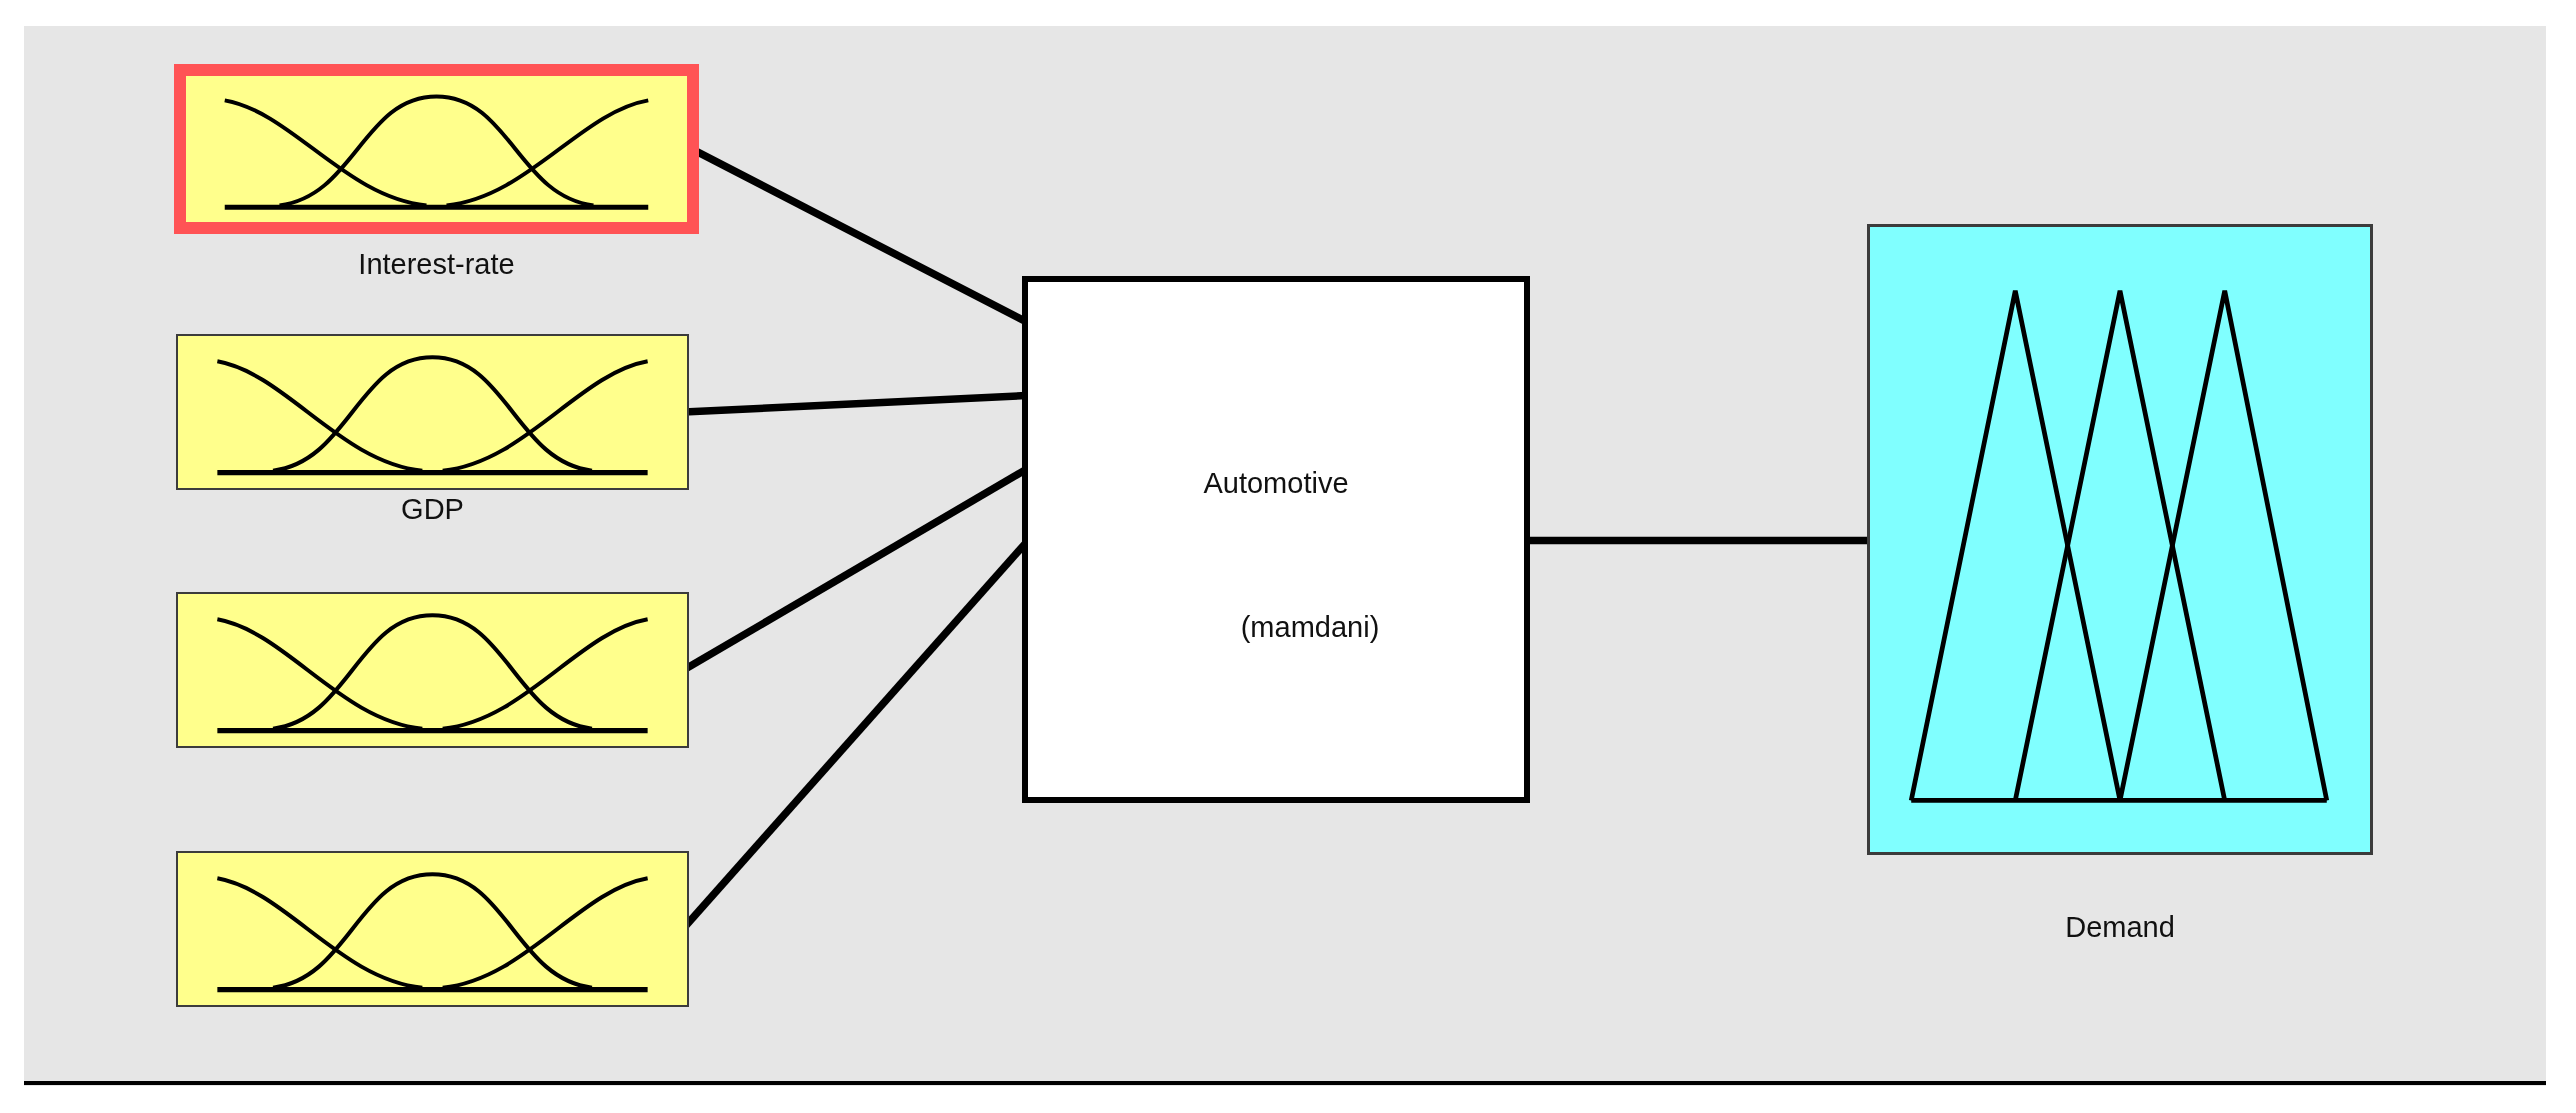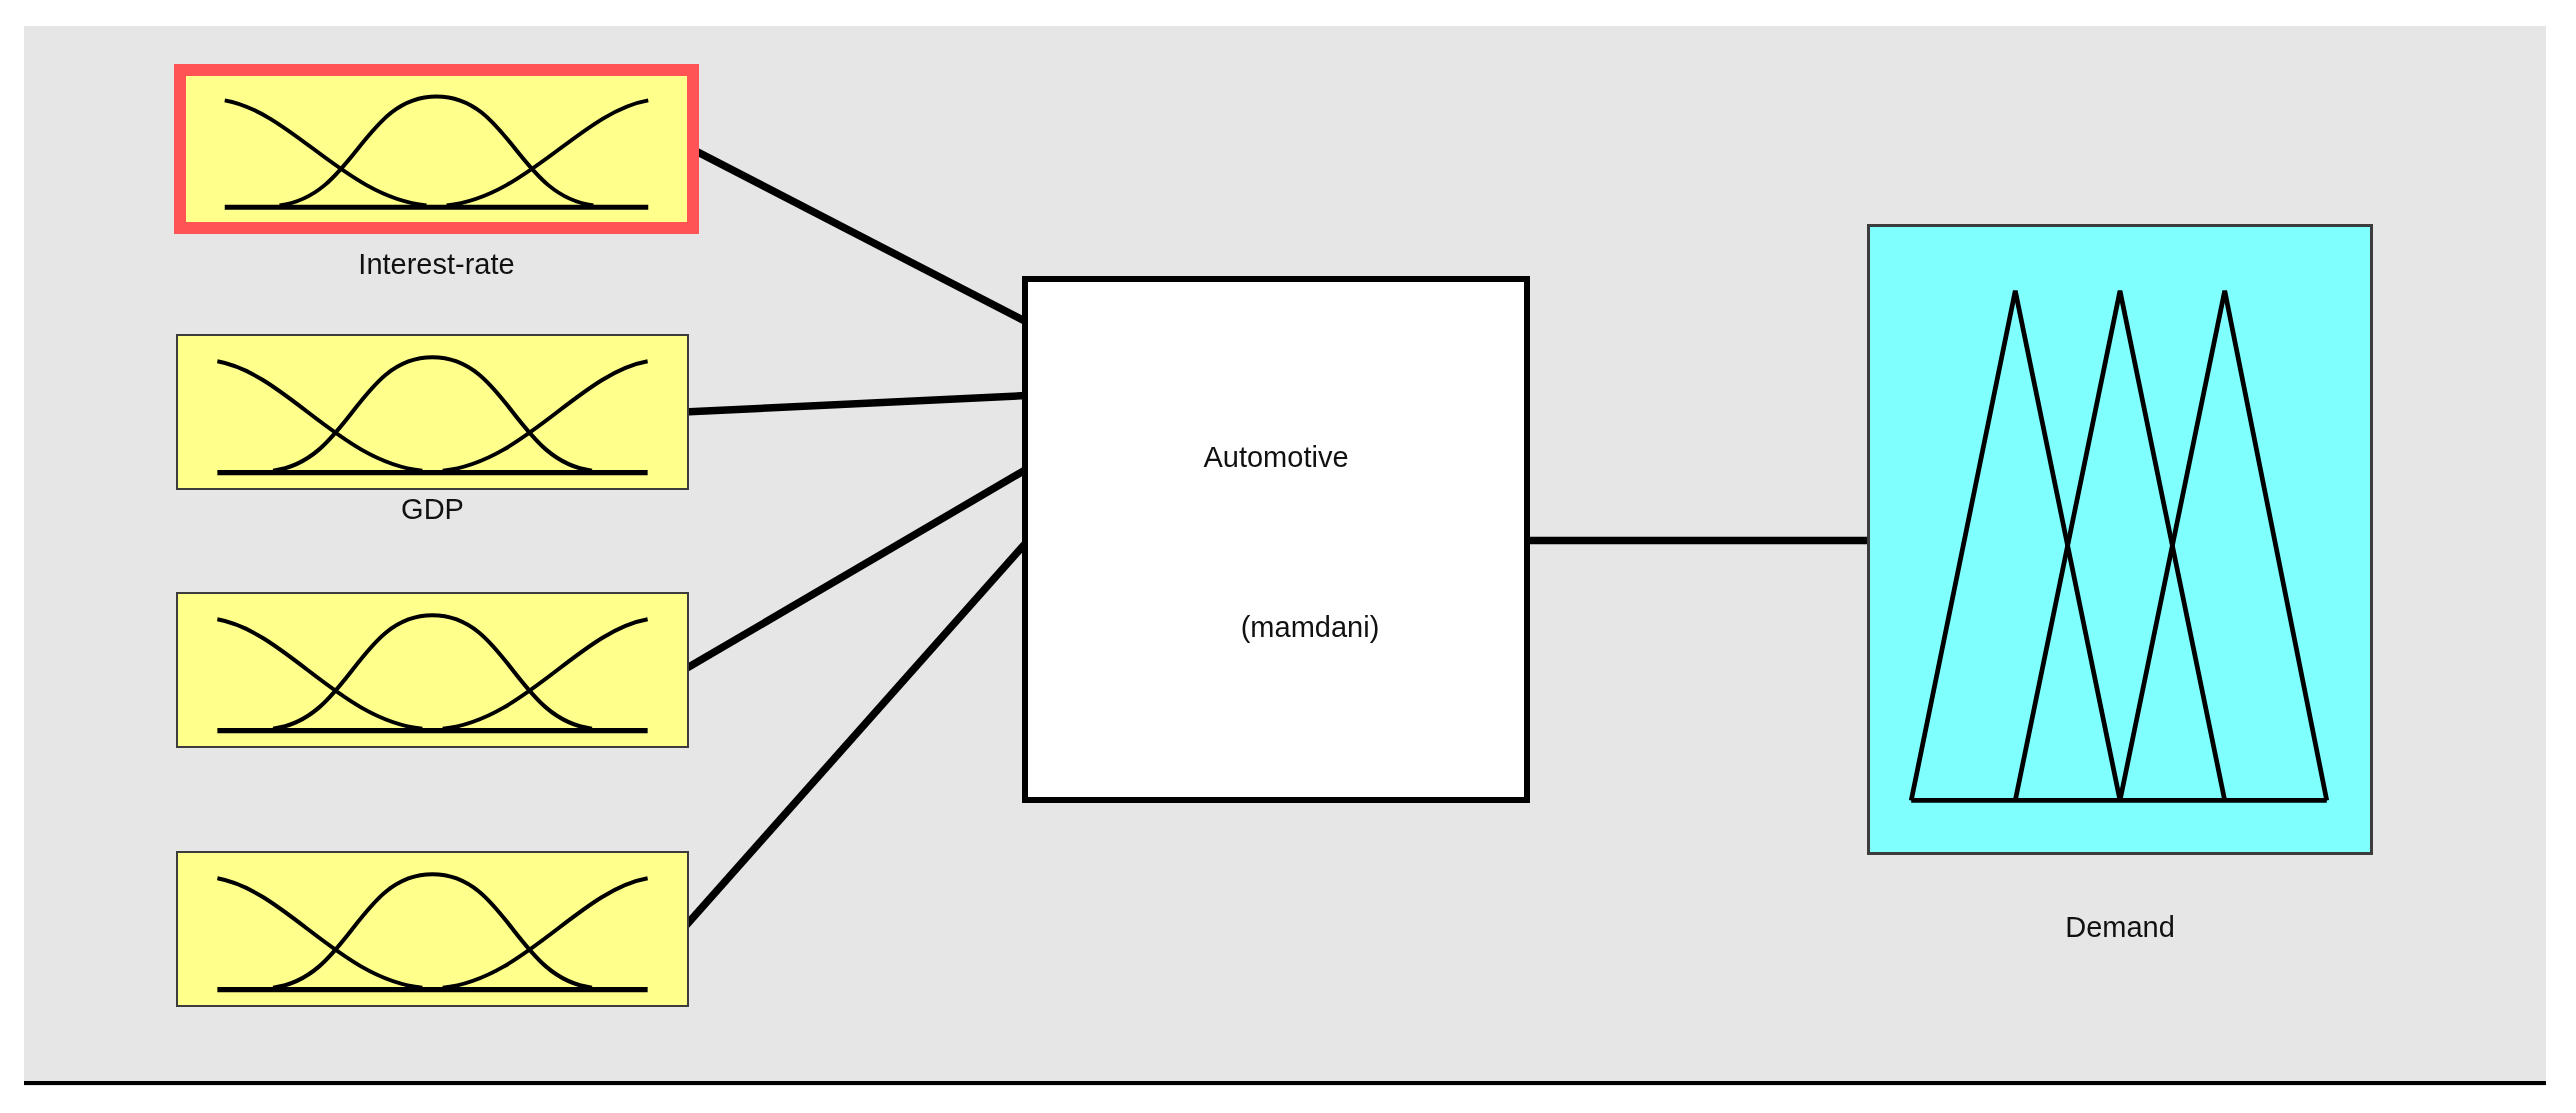--- a/index.html
+++ b/index.html
@@ -52,21 +52,21 @@
   }
   #label-interest{left:174px;width:525px;top:241px;margin-top:8px;}
   #label-gdp{left:176px;width:513px;top:494px;text-align:center;}
   #label-inflation{left:176px;width:513px;top:752px;}
   #label-usamxn{left:176px;width:513px;top:1011px;}
   #label-demand{left:1867px;width:506px;top:912px;}
   .process-text{
     position:absolute;left:1022px;width:508px;text-align:center;
     color:var(--label-color,#111);font-size:29px;
   }
-  #process-name{top:441px;text-align:center;}
+  #process-name{top:467px;text-align:center;}
   #process-type{top:611px;padding-left:34px;}
 </style>
 </head>
 <body>
 
 <div id="canvas">
   <div id="panel"></div>
 
   <svg id="wires" viewBox="0 0 3766 1628">
     <line x1="1016" y1="220" x2="1500" y2="470"></line>

